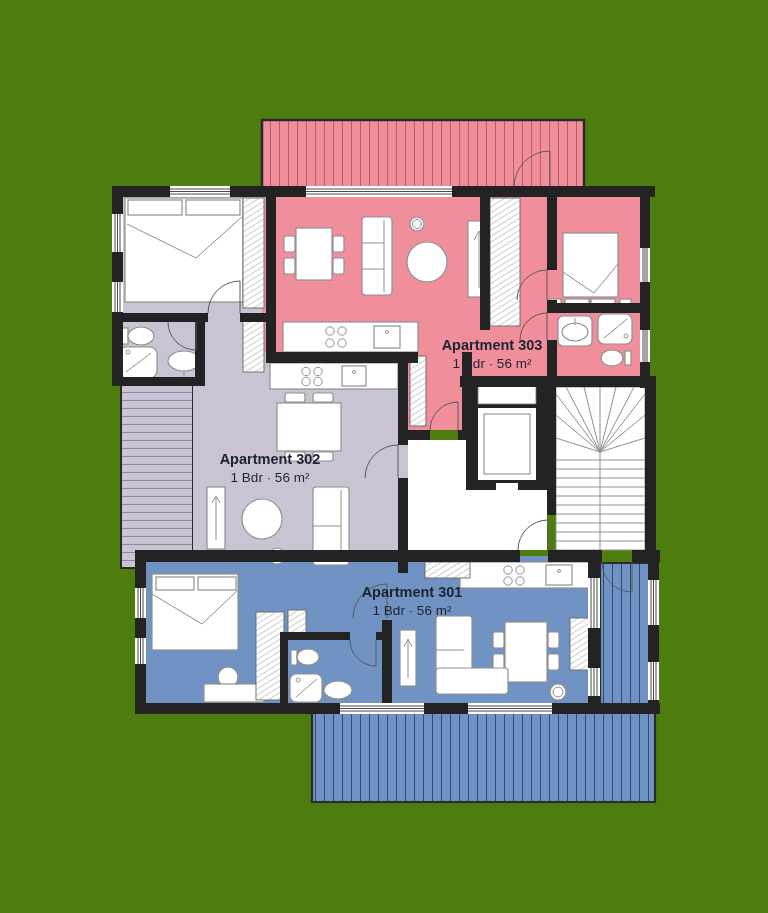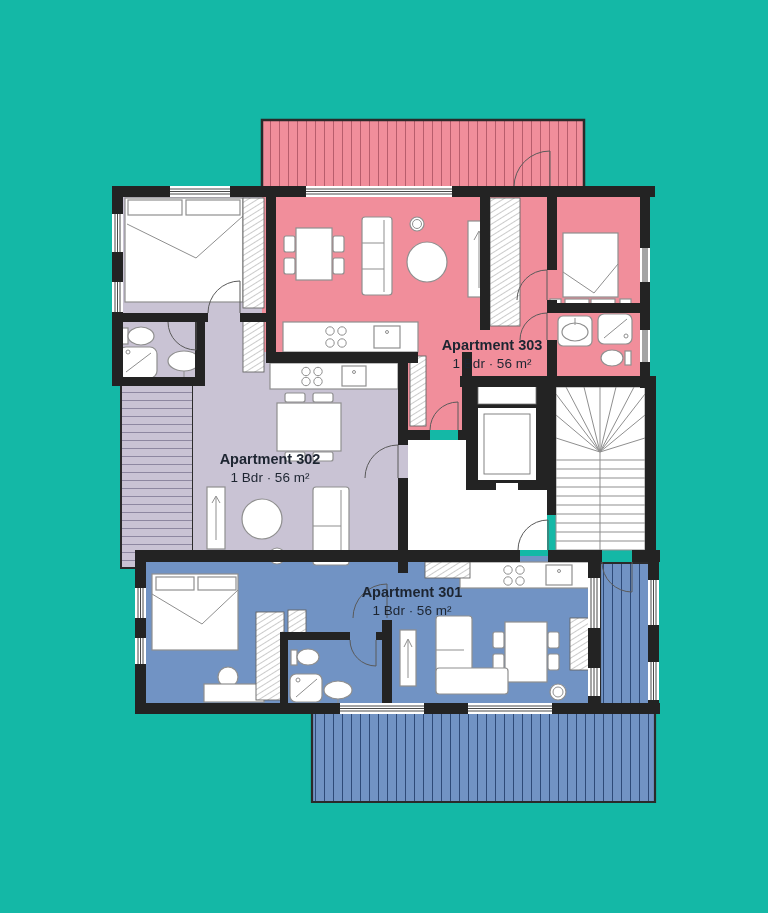--- a/index.html
+++ b/index.html
@@ -1,16 +1,16 @@
 <!DOCTYPE html>
 <html><head>
 <meta charset="utf-8">
 <style>
   html,body{margin:0;padding:0;background:#ffffff;}
-  .stage{position:relative;width:768px;height:913px;background:#14b8a6;overflow:hidden;
+  .stage{position:relative;width:768px;height:913px;background:#4d7c0f;overflow:hidden;
          font-family:"Liberation Sans", sans-serif;}
   svg{display:block;}
   text.apt-name{font:600 14.5px "Liberation Sans", sans-serif;}
   text.apt-spec{font:500 13.5px "Liberation Sans", sans-serif;}
   .furn{fill:#ffffff;stroke:#8f8f8f;stroke-width:1.2;}
   .thin{fill:none;stroke:#8f8f8f;stroke-width:1;}
   .door{fill:none;stroke:#5a5a5a;stroke-width:1;}
   .wall{fill:#232323;}
   .win{fill:#ffffff;}
   .winl{stroke:#4a4a4a;stroke-width:1;}

